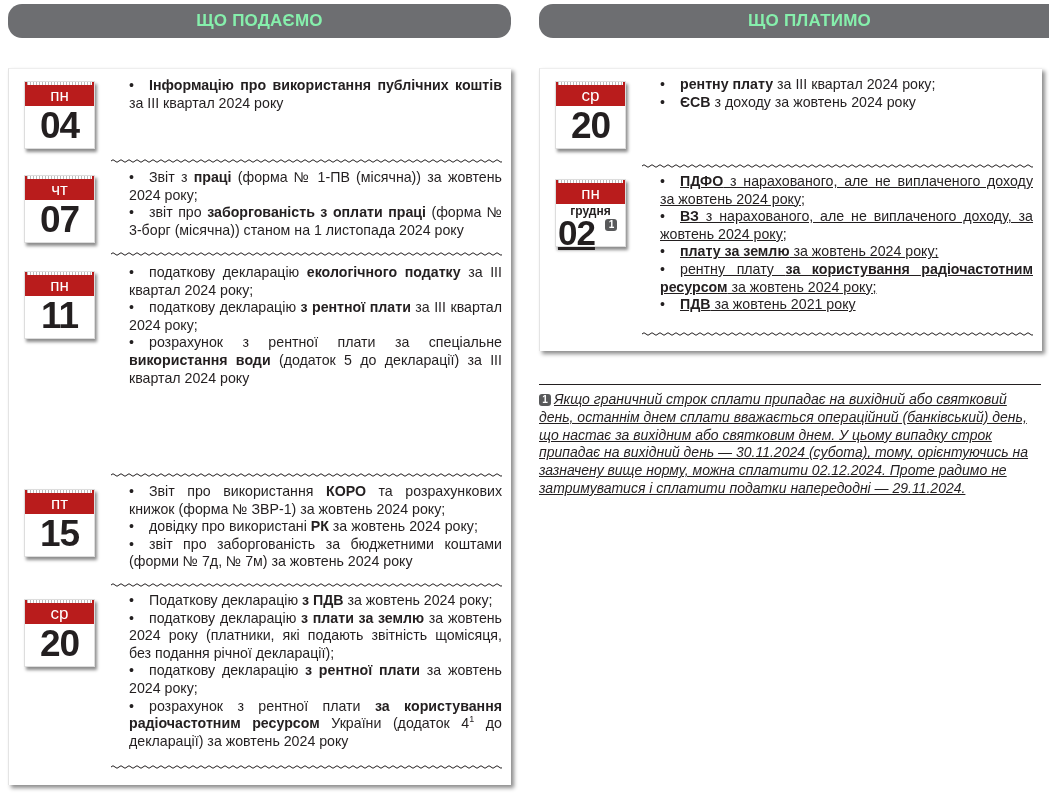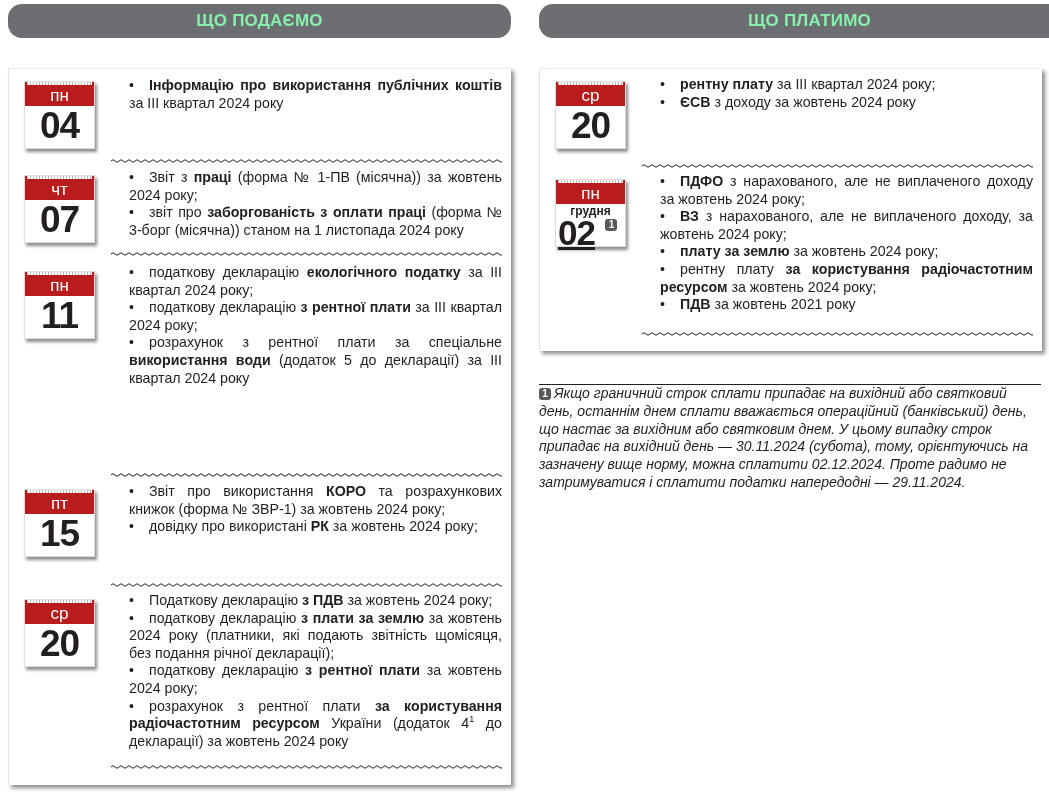--- a/index.html
+++ b/index.html
@@ -32,21 +32,21 @@
   .text { position:absolute; left:108px; right:9px; font-size:14.2px; line-height:17.6px; text-align:justify;margin-left:12px; }
   .text p { margin:0; }
   .text b { font-weight:bold; }
   .bullet { display:inline-block; width:20px; }
   sup { font-size:9px; line-height:0; }
 
   .wave { position:absolute; left:102px; right:9px; height:6px; }
   .wave svg { display:block; width:100%; height:6px; }
 
   .footnote { position:absolute; left:539px; top:384px; width:502px; border-top:1.5px solid #231f20;
-              padding-top:0; font-style:italic; font-size:14px; line-height:17.8px; }
+              padding-top:6px; font-style:italic; font-size:14px; line-height:17.8px;text-decoration:underline; }
   .footnote .fn-badge { font-style:normal; margin-right:3px; vertical-align:1px; }
 </style>
 </head>
 <body>
 
 <div class="col-header" id="hdr-left">ЩО ПОДАЄМО</div>
 <div class="col-header" id="hdr-right">ЩО ПЛАТИМО</div>
 
 <div class="panel" id="panel-left">
 
@@ -99,20 +99,21 @@
     </div>
 
   <div class="entry" style="top:410px;">
     <div class="cal" style="top:10px;">
       <div class="cal-top"><div class="cal-rings"></div><span>пт</span></div>
       <div class="cal-day">15</div>
     </div>
     <div class="text" style="top:4px;">
         <p><span class="bullet">•</span><span>Звіт про використання </span><b>КОРО</b><span> та розрахункових книжок (форма № ЗВР-1) за жовтень 2024 року;</span></p>
         <p><span class="bullet">•</span><span>довідку про використані </span><b>РК</b><span> за жовтень 2024 року;</span></p>
+        <p><span class="bullet">•</span><span>звіт про заборгованість за бюджетними коштами (форми № 7д, № 7м) за жовтень 2024 року</span></p>
       </div>
   </div>
   <div class="wave" style="top:513px;">
       <svg viewBox="0 0 391 6" preserveAspectRatio="none">
         <path d="M0 3 Q 2 0.5 4 3 T 8 3 Q 10 0.5 12 3 T 16 3 Q 18 0.5 20 3 T 24 3 Q 26 0.5 28 3 T 32 3 Q 34 0.5 36 3 T 40 3 Q 42 0.5 44 3 T 48 3 Q 50 0.5 52 3 T 56 3 Q 58 0.5 60 3 T 64 3 Q 66 0.5 68 3 T 72 3 Q 74 0.5 76 3 T 80 3 Q 82 0.5 84 3 T 88 3 Q 90 0.5 92 3 T 96 3 Q 98 0.5 100 3 T 104 3 Q 106 0.5 108 3 T 112 3 Q 114 0.5 116 3 T 120 3 Q 122 0.5 124 3 T 128 3 Q 130 0.5 132 3 T 136 3 Q 138 0.5 140 3 T 144 3 Q 146 0.5 148 3 T 152 3 Q 154 0.5 156 3 T 160 3 Q 162 0.5 164 3 T 168 3 Q 170 0.5 172 3 T 176 3 Q 178 0.5 180 3 T 184 3 Q 186 0.5 188 3 T 192 3 Q 194 0.5 196 3 T 200 3 Q 202 0.5 204 3 T 208 3 Q 210 0.5 212 3 T 216 3 Q 218 0.5 220 3 T 224 3 Q 226 0.5 228 3 T 232 3 Q 234 0.5 236 3 T 240 3 Q 242 0.5 244 3 T 248 3 Q 250 0.5 252 3 T 256 3 Q 258 0.5 260 3 T 264 3 Q 266 0.5 268 3 T 272 3 Q 274 0.5 276 3 T 280 3 Q 282 0.5 284 3 T 288 3 Q 290 0.5 292 3 T 296 3 Q 298 0.5 300 3 T 304 3 Q 306 0.5 308 3 T 312 3 Q 314 0.5 316 3 T 320 3 Q 322 0.5 324 3 T 328 3 Q 330 0.5 332 3 T 336 3 Q 338 0.5 340 3 T 344 3 Q 346 0.5 348 3 T 352 3 Q 354 0.5 356 3 T 360 3 Q 362 0.5 364 3 T 368 3 Q 370 0.5 372 3 T 376 3 Q 378 0.5 380 3 T 384 3 Q 386 0.5 388 3 T 392 3" fill="none" stroke="#231f20" stroke-width="1"></path>
       </svg>
     </div>
 
   <div class="entry" style="top:520px;">
     <div class="cal" style="top:10px;">
@@ -149,21 +150,21 @@
         <path d="M0 3 Q 2 0.5 4 3 T 8 3 Q 10 0.5 12 3 T 16 3 Q 18 0.5 20 3 T 24 3 Q 26 0.5 28 3 T 32 3 Q 34 0.5 36 3 T 40 3 Q 42 0.5 44 3 T 48 3 Q 50 0.5 52 3 T 56 3 Q 58 0.5 60 3 T 64 3 Q 66 0.5 68 3 T 72 3 Q 74 0.5 76 3 T 80 3 Q 82 0.5 84 3 T 88 3 Q 90 0.5 92 3 T 96 3 Q 98 0.5 100 3 T 104 3 Q 106 0.5 108 3 T 112 3 Q 114 0.5 116 3 T 120 3 Q 122 0.5 124 3 T 128 3 Q 130 0.5 132 3 T 136 3 Q 138 0.5 140 3 T 144 3 Q 146 0.5 148 3 T 152 3 Q 154 0.5 156 3 T 160 3 Q 162 0.5 164 3 T 168 3 Q 170 0.5 172 3 T 176 3 Q 178 0.5 180 3 T 184 3 Q 186 0.5 188 3 T 192 3 Q 194 0.5 196 3 T 200 3 Q 202 0.5 204 3 T 208 3 Q 210 0.5 212 3 T 216 3 Q 218 0.5 220 3 T 224 3 Q 226 0.5 228 3 T 232 3 Q 234 0.5 236 3 T 240 3 Q 242 0.5 244 3 T 248 3 Q 250 0.5 252 3 T 256 3 Q 258 0.5 260 3 T 264 3 Q 266 0.5 268 3 T 272 3 Q 274 0.5 276 3 T 280 3 Q 282 0.5 284 3 T 288 3 Q 290 0.5 292 3 T 296 3 Q 298 0.5 300 3 T 304 3 Q 306 0.5 308 3 T 312 3 Q 314 0.5 316 3 T 320 3 Q 322 0.5 324 3 T 328 3 Q 330 0.5 332 3 T 336 3 Q 338 0.5 340 3 T 344 3 Q 346 0.5 348 3 T 352 3 Q 354 0.5 356 3 T 360 3 Q 362 0.5 364 3 T 368 3 Q 370 0.5 372 3 T 376 3 Q 378 0.5 380 3 T 384 3 Q 386 0.5 388 3 T 392 3" fill="none" stroke="#231f20" stroke-width="1"></path>
       </svg>
     </div>
 
   <div class="entry" style="top:100px;">
     <div class="cal" style="top:10px;">
       <div class="cal-top"><div class="cal-rings"></div><span>пн</span></div>
       <div class="cal-month">грудня</div>
       <div class="cal-day cal-day-sm"><span>02</span><span class="fn-badge">1</span></div>
     </div>
-    <div class="text" style="top:4px;">
+    <div class="text" style="top:4px;text-decoration:underline;">
         <p><span class="bullet">•</span><b>ПДФО</b><span> з нарахованого, але не виплаченого доходу за жовтень 2024 року;</span></p>
         <p><span class="bullet">•</span><b>ВЗ</b><span> з нарахованого, але не виплаченого доходу, за жовтень 2024 року;</span></p>
         <p><span class="bullet">•</span><b>плату за землю</b><span> за жовтень 2024 року;</span></p>
         <p><span class="bullet">•</span><span>рентну плату </span><b>за користування радіочастотним ресурсом</b><span> за жовтень 2024 року;</span></p>
         <p><span class="bullet">•</span><b>ПДВ</b><span> за жовтень 2021 року</span></p>
       </div>
   </div>
   <div class="wave" style="top:262px;">
       <svg viewBox="0 0 391 6" preserveAspectRatio="none">
         <path d="M0 3 Q 2 0.5 4 3 T 8 3 Q 10 0.5 12 3 T 16 3 Q 18 0.5 20 3 T 24 3 Q 26 0.5 28 3 T 32 3 Q 34 0.5 36 3 T 40 3 Q 42 0.5 44 3 T 48 3 Q 50 0.5 52 3 T 56 3 Q 58 0.5 60 3 T 64 3 Q 66 0.5 68 3 T 72 3 Q 74 0.5 76 3 T 80 3 Q 82 0.5 84 3 T 88 3 Q 90 0.5 92 3 T 96 3 Q 98 0.5 100 3 T 104 3 Q 106 0.5 108 3 T 112 3 Q 114 0.5 116 3 T 120 3 Q 122 0.5 124 3 T 128 3 Q 130 0.5 132 3 T 136 3 Q 138 0.5 140 3 T 144 3 Q 146 0.5 148 3 T 152 3 Q 154 0.5 156 3 T 160 3 Q 162 0.5 164 3 T 168 3 Q 170 0.5 172 3 T 176 3 Q 178 0.5 180 3 T 184 3 Q 186 0.5 188 3 T 192 3 Q 194 0.5 196 3 T 200 3 Q 202 0.5 204 3 T 208 3 Q 210 0.5 212 3 T 216 3 Q 218 0.5 220 3 T 224 3 Q 226 0.5 228 3 T 232 3 Q 234 0.5 236 3 T 240 3 Q 242 0.5 244 3 T 248 3 Q 250 0.5 252 3 T 256 3 Q 258 0.5 260 3 T 264 3 Q 266 0.5 268 3 T 272 3 Q 274 0.5 276 3 T 280 3 Q 282 0.5 284 3 T 288 3 Q 290 0.5 292 3 T 296 3 Q 298 0.5 300 3 T 304 3 Q 306 0.5 308 3 T 312 3 Q 314 0.5 316 3 T 320 3 Q 322 0.5 324 3 T 328 3 Q 330 0.5 332 3 T 336 3 Q 338 0.5 340 3 T 344 3 Q 346 0.5 348 3 T 352 3 Q 354 0.5 356 3 T 360 3 Q 362 0.5 364 3 T 368 3 Q 370 0.5 372 3 T 376 3 Q 378 0.5 380 3 T 384 3 Q 386 0.5 388 3 T 392 3" fill="none" stroke="#231f20" stroke-width="1"></path>

